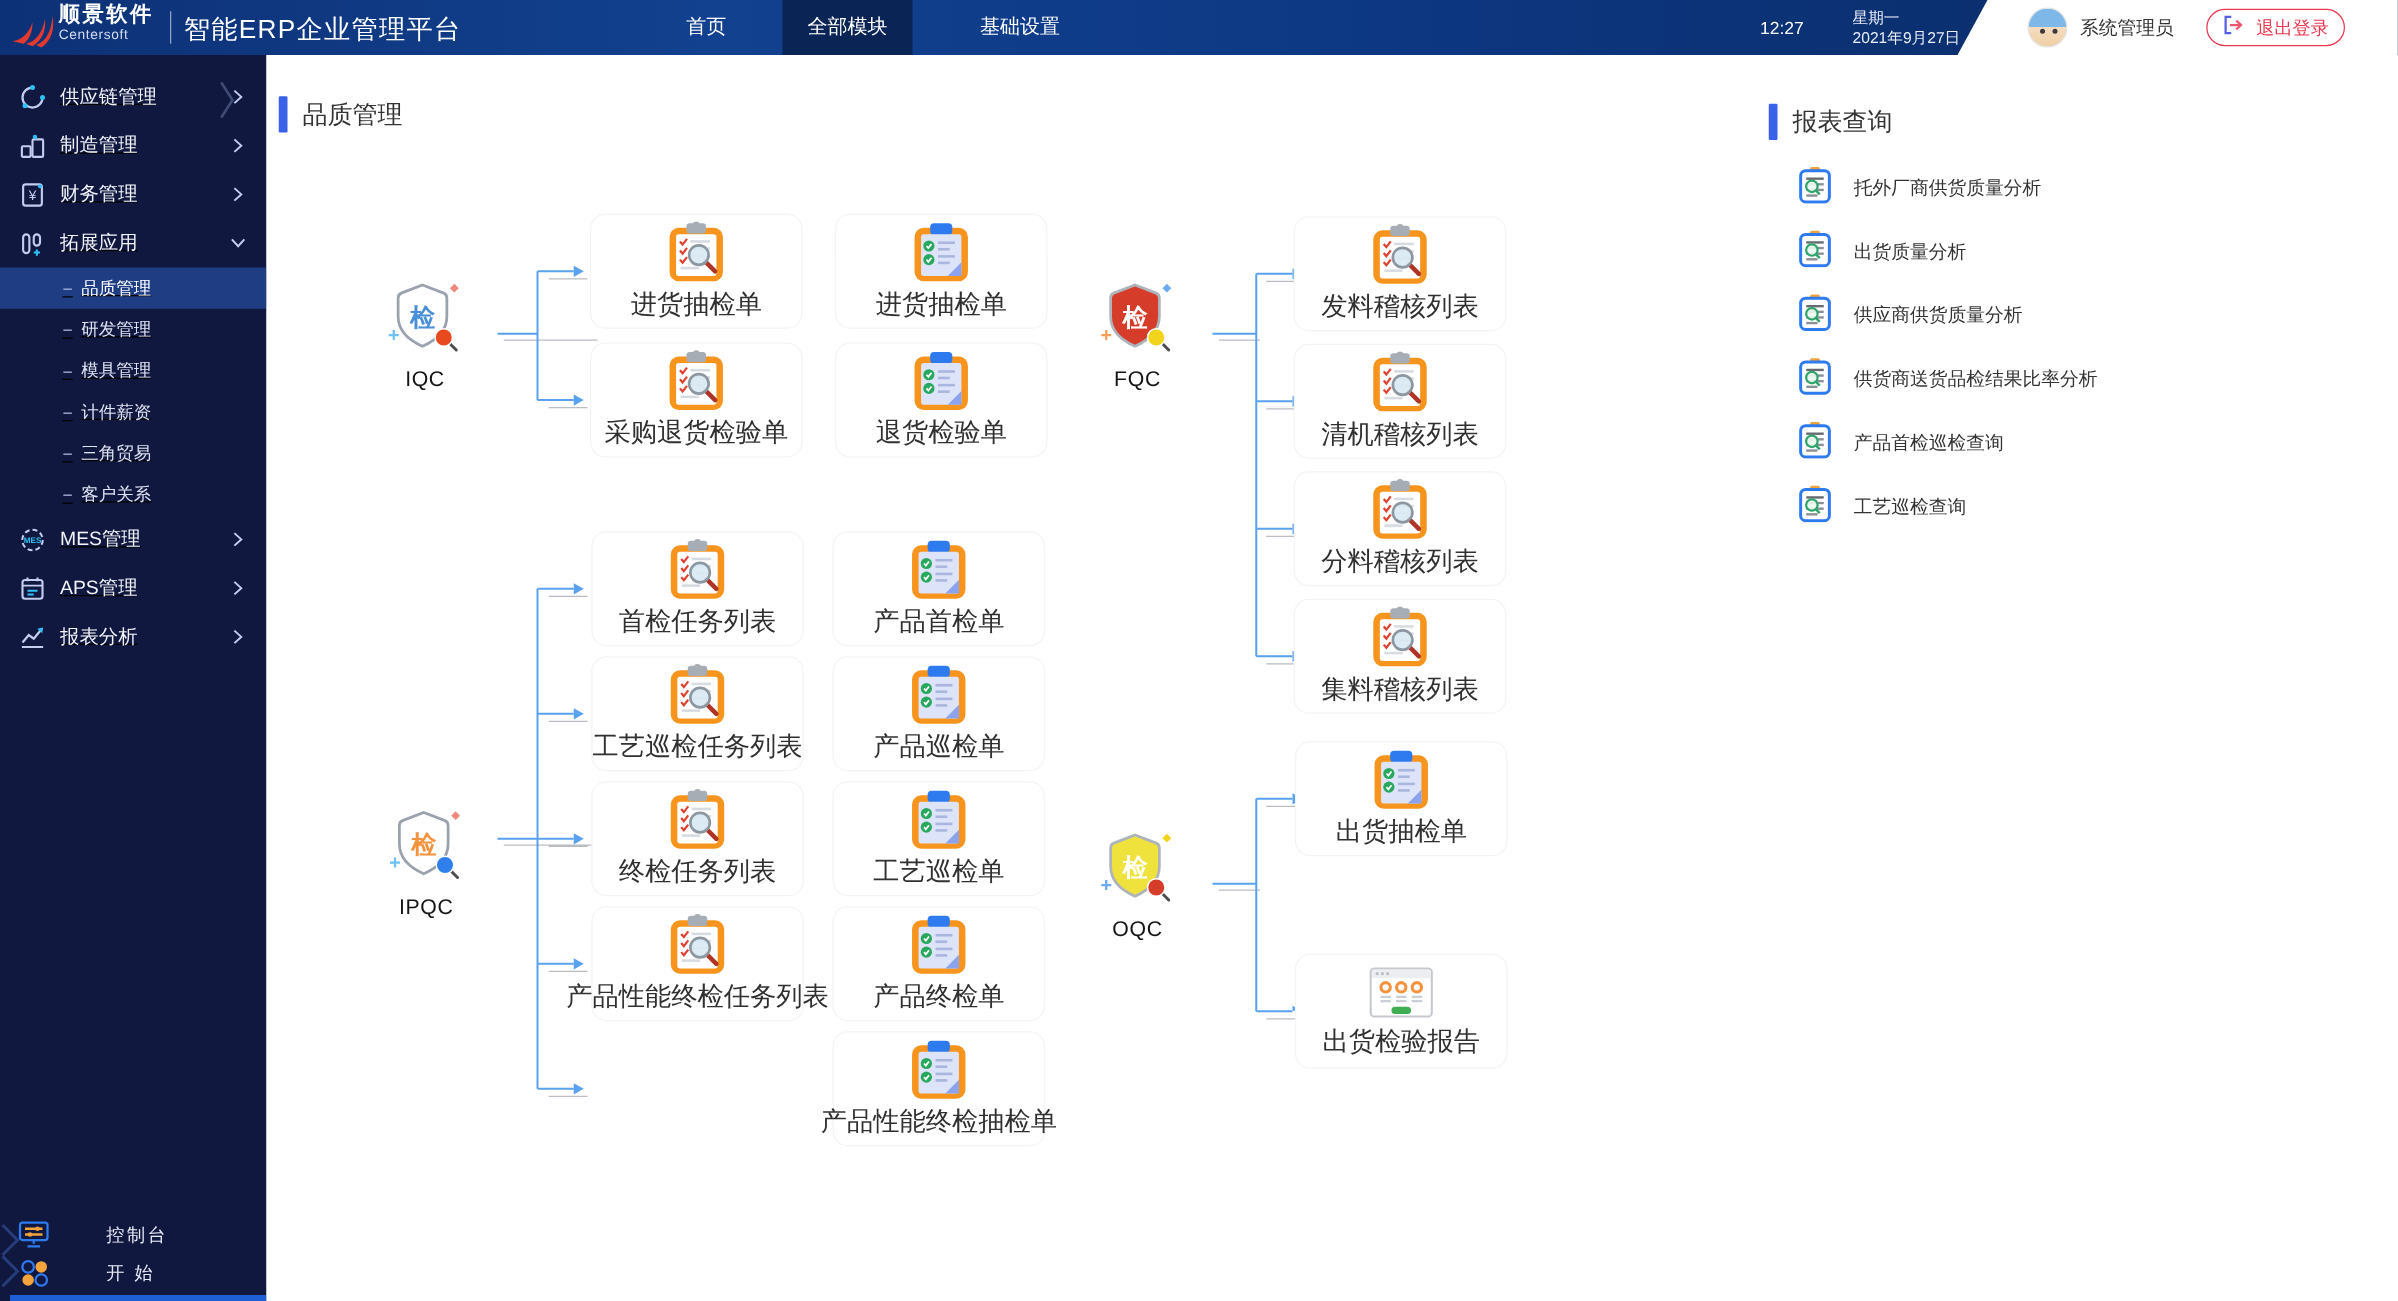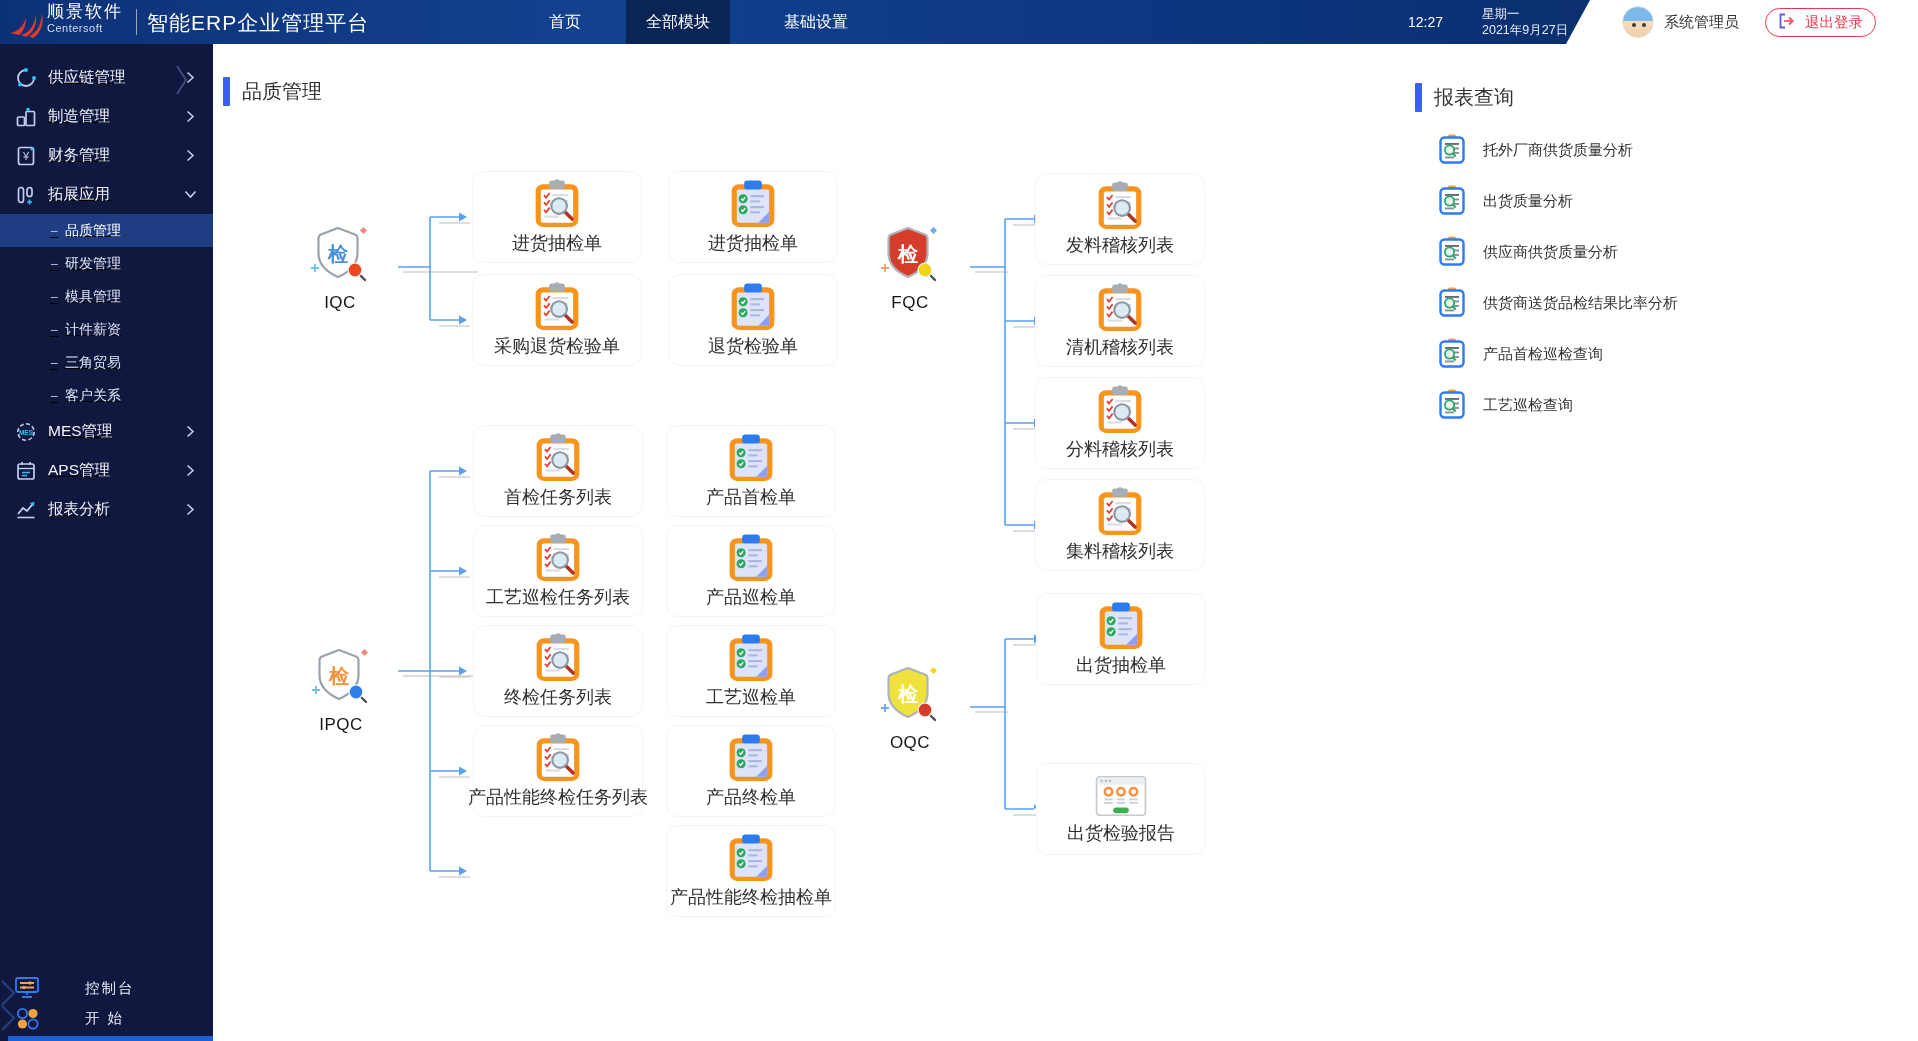--- a/index.html
+++ b/index.html
@@ -4,21 +4,21 @@
 <style>
   html,body{margin:0;padding:0;width:1918px;height:1041px;overflow:hidden;
     font-family:"Liberation Sans","DejaVu Sans",sans-serif;background:#fff;position:relative;}
   *{box-sizing:border-box;}
 
   
   .topbar{position:absolute;left:0;top:0;width:1918px;height:44px;z-index:50;
     background:linear-gradient(90deg,#0d3176 0%,#12418f 30%,#0d3884 55%,#0a2a63 100%);}
   .logo-swoosh{position:absolute;left:7px;top:5px;}
   .logo-text{position:absolute;left:47px;top:3px;color:#fff;line-height:1;}
-  .logo-text .cn{font-size:17px;font-weight:normal;letter-spacing:2px;}
+  .logo-text .cn{font-size:17px;font-weight:bold;letter-spacing:2px;}
   .logo-text .en{font-size:11px;color:#d4ddf2;margin-top:3px;letter-spacing:0.5px;}
   .logo-divider{position:absolute;left:136px;top:9px;width:1px;height:26px;background:rgba(255,255,255,0.55);}
   .app-title{position:absolute;left:147px;top:9px;font-size:21px;color:#fff;letter-spacing:1px;}
   .nav-item{position:absolute;top:0;height:44px;line-height:44px;text-align:center;color:#fff;font-size:16px;cursor:pointer;}
   .nav-home{left:510px;width:110px;}
   .nav-modules{left:626px;width:104px;background:#0a2455;}
   .nav-settings{left:754px;width:124px;}
   .top-clock{position:absolute;left:1408px;top:0;height:44px;line-height:44px;color:#fff;font-size:14px;}
   .top-date{position:absolute;left:1482px;top:6px;color:#e8edf8;font-size:12.5px;line-height:16px;}
   .topbar-user{position:absolute;right:0;top:0;height:44px;width:352px;background:#fff;
@@ -59,21 +59,21 @@
   .pt-right{left:1202px;top:39px;}
 
   .flowchart{position:absolute;left:0;top:0;width:1705px;height:997px;}
   .connectors{position:absolute;left:0;top:0;z-index:1;pointer-events:none;}
   .flow-node{position:absolute;width:90px;display:flex;flex-direction:column;align-items:center;z-index:2;}
   .flow-node .nlabel{margin-top:5px;font-size:17px;color:#151515;letter-spacing:0.5px;}
   .flow-col{position:absolute;display:flex;flex-direction:column;z-index:2;}
   .flow-card{width:170px;height:92px;border:1px solid #f4f4f4;border-radius:12px;background:#fff;
     display:flex;flex-direction:column;align-items:center;justify-content:center;cursor:pointer;}
   .flow-card .icn{display:flex;align-items:center;justify-content:center;}
-  .flow-card .clabel{margin-top:2px;font-size:18px;color:#303030;white-space:nowrap;}
+  .flow-card .clabel{margin-top:2px;font-size:21px;color:#303030;white-space:nowrap;}
 
   .report-list{position:absolute;left:1202px;top:81px;width:480px;}
   .report-item{height:51px;display:flex;align-items:center;padding-left:24px;cursor:pointer;}
   .report-item .rlabel{margin-left:18px;font-size:15px;color:#333;}
 </style>
 </head>
 <body>
 
 <div class="topbar">
   <div class="logo-swoosh">

